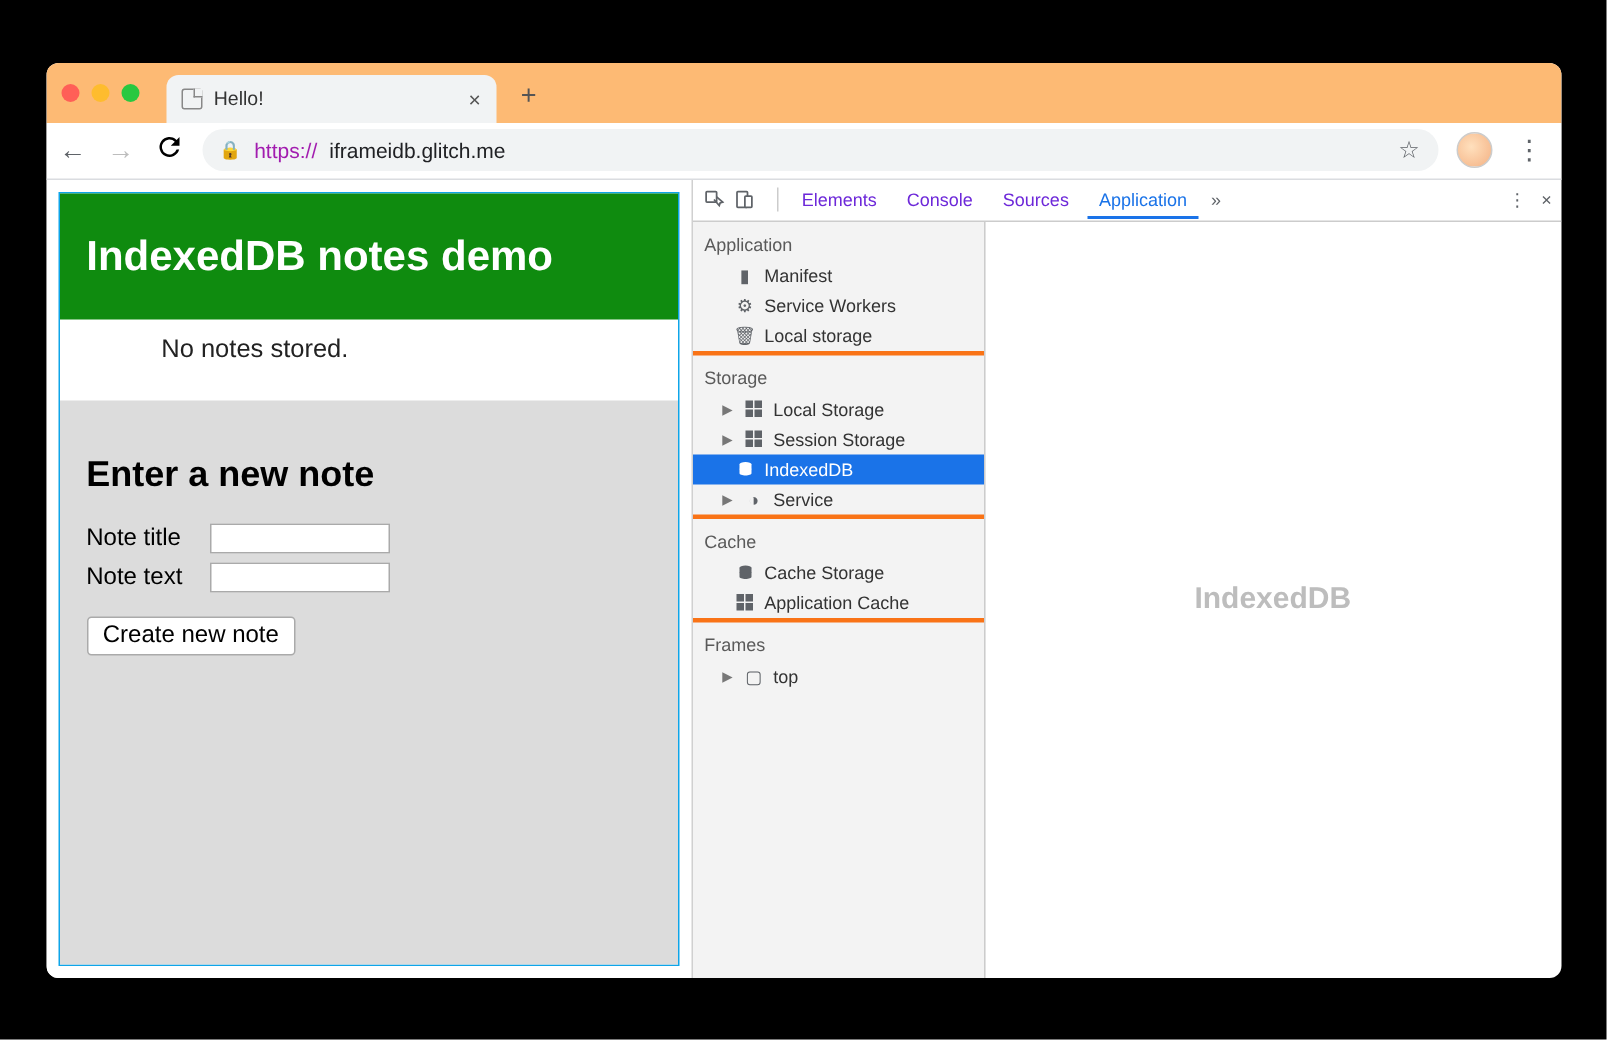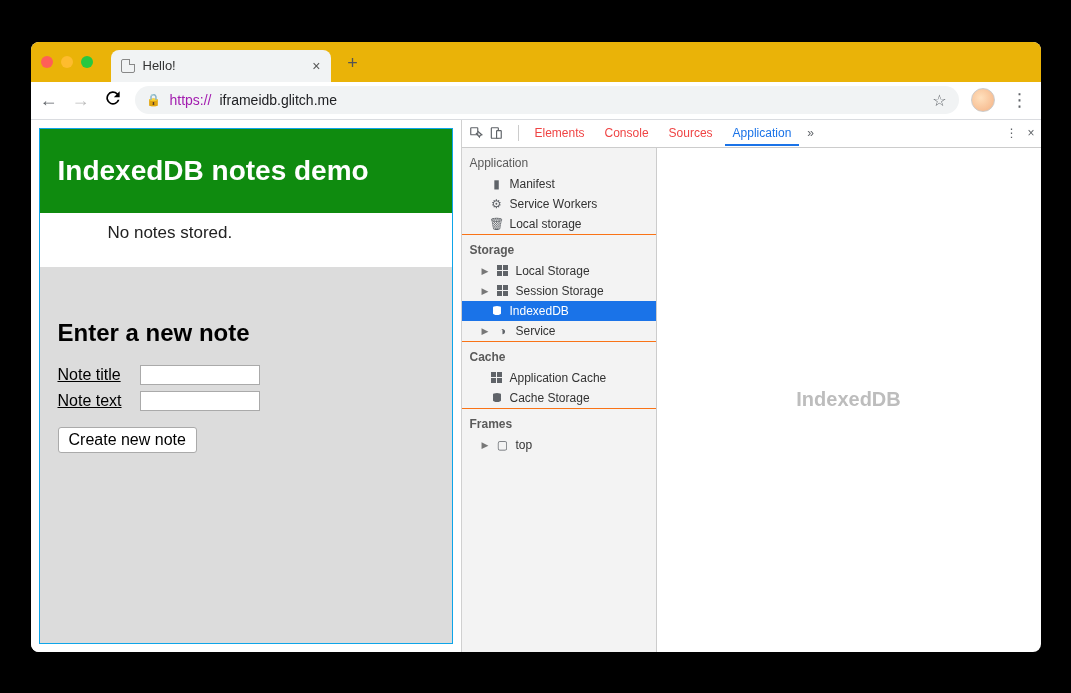--- a/index.html
+++ b/index.html
@@ -18,21 +18,21 @@
     height: 610px;
     background: #fff;
     border-radius: 8px;
     box-shadow: 0 20px 40px rgba(0,0,0,.4);
     display: flex;
     flex-direction: column;
     overflow: hidden;
   }
   .titlebar {
     height: 40px;
-    background: #eab308;
+    background: #fdba74;
     display: flex;
     align-items: center;
     padding: 0 10px;
     gap: 8px;
   }
   .traffic { display: flex; gap: 8px; margin-right: 10px; }
   .dot { width: 12px; height: 12px; border-radius: 50%; }
   .red { background: #ff5f57; }
   .yellow { background: #febc2e; }
   .green { background: #28c840; }
@@ -113,23 +113,23 @@
     padding: 10px 18px 4px;
     flex: 0 0 auto;
   }
   .demo-body h2 { font-size: 26px; margin: 10px 0 14px; font-weight:700; }
   .demo-body .empty { margin: 0 0 20px 34px; font-size: 17px; color:#222;padding-left:16px; }
   .demo-form {
     background: #dcdcdc;
     padding: 20px 18px 30px;
     flex: 1;
   }
-  .demo-form h2 { font-size: 24px; margin: 32px 0 18px; font-weight:700; }
+  .demo-form h2 { font-size: 24px; margin: 16px 0 18px; font-weight:700; }
   .form-row { display:flex; align-items:center; gap:6px; margin-bottom:6px; font-size:16px; }
-  .form-row label { min-width: 76px; text-decoration: underline; }
+  .form-row label { min-width: 76px; }
   .form-row input[type=text] {
     width: 120px; height: 20px; border: 1px solid #aaa; font-size: 13px; padding: 2px 4px;
   }
   .create-btn {
     margin-top: 10px;
     font-size: 16px;
     padding: 3px 10px;
     background: #fff;
     border: 1px solid #aaa;
     border-radius: 3px;
@@ -148,21 +148,21 @@
     height: 28px;
     border-bottom: 1px solid #ccc;
     display: flex;
     align-items: center;
     padding: 0 6px;
     gap: 4px;
   }
   .dt-tool { display:flex; gap:4px; margin-right:6px; }
   .dt-icon { width:16px; height:16px; display:flex; align-items:center; justify-content:center; color:#5f6368; cursor:pointer; }
   .dt-sep { width:1px; height:16px; background:#ccc; margin:0 4px; }
-  .dt-tab { padding: 6px 8px; color:#ef4444; cursor:pointer; }
+  .dt-tab { padding: 6px 8px; color:#6d28d9; cursor:pointer; }
   .dt-tab.active { color:#1a73e8; border-bottom: 2px solid #1a73e8; padding-bottom:4px; }
   .dt-more { margin-left:4px; color:#5f6368; cursor:pointer; }
   .dt-right { margin-left:auto; display:flex; align-items:center; gap:10px; color:#5f6368; }
   .dt-right span { cursor:pointer; }
 
   .dt-body { flex:1; display:flex; }
   .dt-sidebar {
     width: 195px;
     background: #f3f3f3;
     border-right: 1px solid #ccc;
@@ -195,21 +195,21 @@
   .db-icon svg { width:12px; height:12px; }
   .dt-main {
     flex:1;
     display:flex;
     align-items:center;
     justify-content:center;
     color:#bdbdbd;
     font-size: 20px;
     font-weight: 600;
   }
-  .section-divider { border-top:1px solid #f97316;font-weight:bold; }
+  .section-divider { border-top:3px solid #f97316; }
 </style>
 </head>
 <body>
 
 <div class="window">
 
   <div class="titlebar">
     <div class="traffic">
       <div class="dot red"></div>
       <div class="dot yellow"></div>
@@ -345,40 +345,40 @@
             <span>IndexedDB</span>
           </div>
           <div class="dt-item lvl2">
             <span class="arrow">▶</span>
             <span class="tree-icon">◑</span>
             <span>Service</span>
           </div>
 
           <div class="dt-group-label section-divider">Cache</div>
           <div class="dt-item no-arrow">
-            <span class="tree-icon">
-                <span class="grid-icon">
-                  <span></span>
-                  <span></span>
-                  <span></span>
-                  <span></span>
-                </span>
-              </span>
-            <span>Application Cache</span>
-          </div>
-          <div class="dt-item no-arrow">
             <span class="tree-icon db-icon">
               <svg viewBox="0 0 24 24" fill="#5f6368">
                   <ellipse cx="12" cy="5" rx="8" ry="3"></ellipse>
                   <path d="M4 5v6c0 1.66 3.58 3 8 3s8-1.34 8-3V5"></path>
                   <path d="M4 11v6c0 1.66 3.58 3 8 3s8-1.34 8-3v-6"></path>
                 </svg>
             </span>
             <span>Cache Storage</span>
           </div>
+          <div class="dt-item no-arrow">
+            <span class="tree-icon">
+                <span class="grid-icon">
+                  <span></span>
+                  <span></span>
+                  <span></span>
+                  <span></span>
+                </span>
+              </span>
+            <span>Application Cache</span>
+          </div>
 
           <div class="dt-group-label section-divider">Frames</div>
           <div class="dt-item lvl2">
             <span class="arrow">▶</span>
             <span class="tree-icon">▢</span>
             <span>top</span>
           </div>
         </div>
 
         <div class="dt-main">

